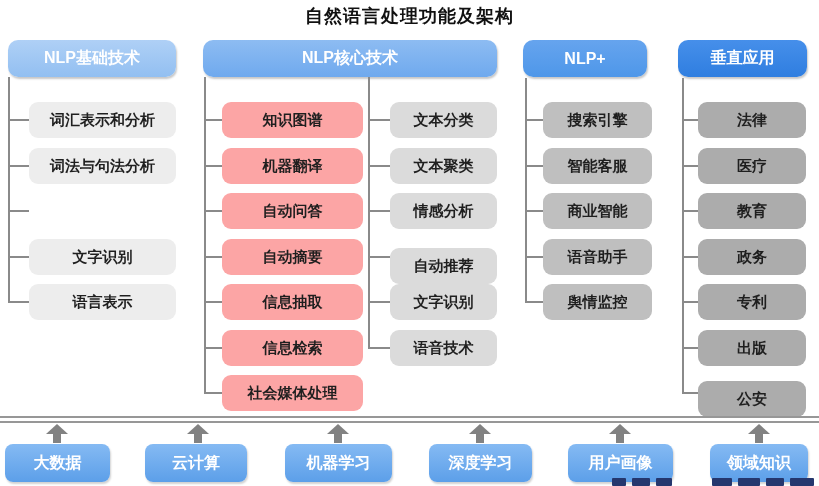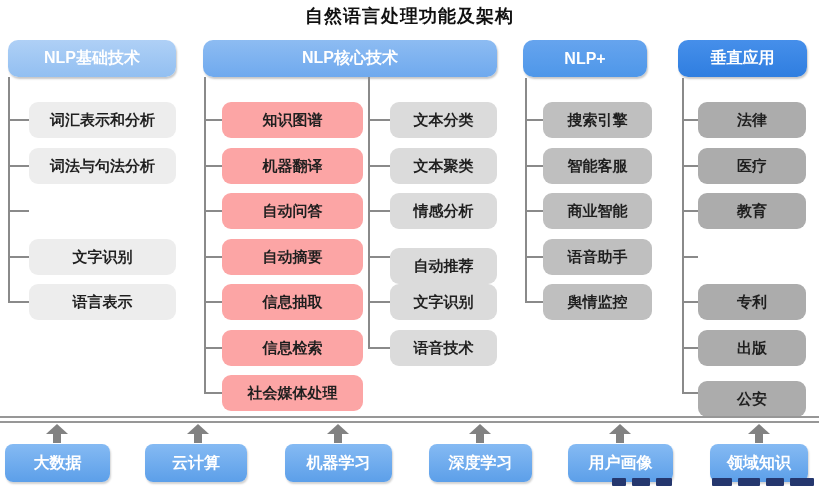--- a/index.html
+++ b/index.html
@@ -127,20 +127,21 @@
 
   <div class="box c3" style="top:102px">搜索引擎</div>
   <div class="box c3" style="top:148px">智能客服</div>
   <div class="box c3" style="top:193px">商业智能</div>
   <div class="box c3" style="top:239px">语音助手</div>
   <div class="box c3" style="top:284px">舆情监控</div>
 
   <div class="box c4" style="top:102px">法律</div>
   <div class="box c4" style="top:148px">医疗</div>
   <div class="box c4" style="top:193px">教育</div>
+  <div class="box c4" style="top:239px">政务</div>
   <div class="box c4" style="top:284px">专利</div>
   <div class="box c4" style="top:330px">出版</div>
   <div class="box c4" style="top:381px">公安</div>
 
   <div class="sep" style="top:416px"></div>
   <div class="sep" style="top:421px"></div>
 
   <div class="arrow" style="left:46px">
       <div class="head"></div>
       <div class="stem"></div>

